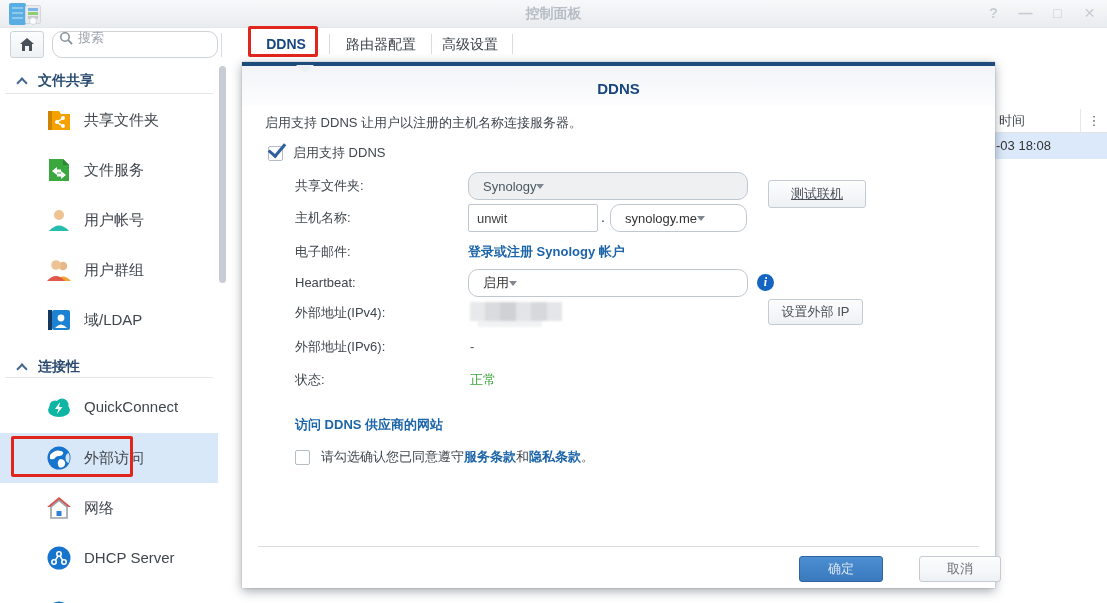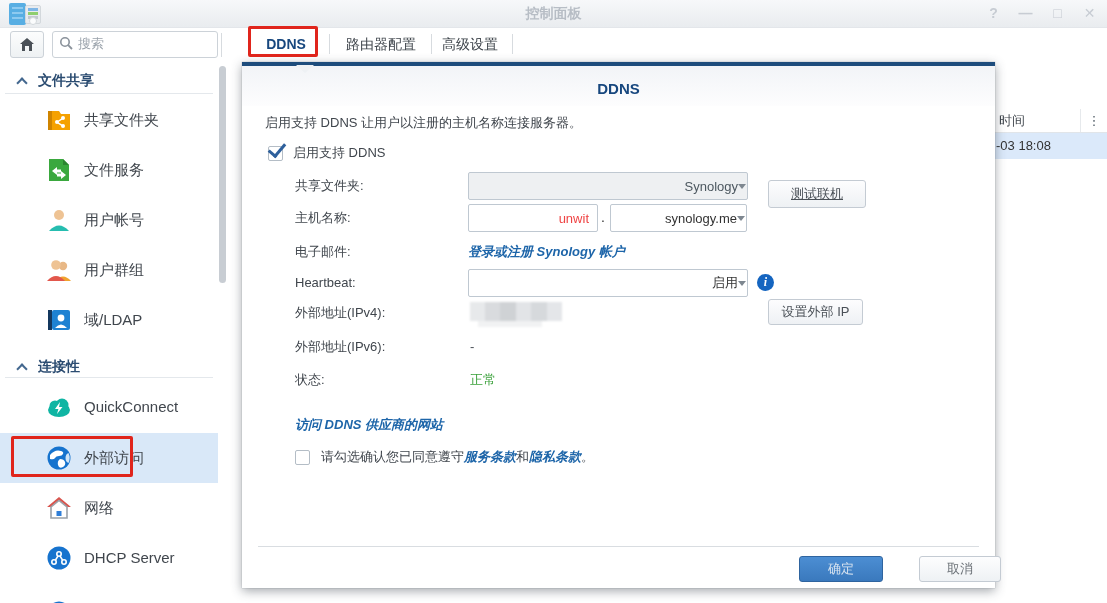--- a/index.html
+++ b/index.html
@@ -23,21 +23,21 @@
   .logo .rpanel .b1 { top:2px; background:#7fb6e6; }
   .logo .rpanel .b2 { top:6px; background:#8fce6e; }
   .logo .rpanel .b3 { top:10px; background:#c3c9ce; }
   .logo .rpanel .dot { position:absolute; left:3px; top:11px; width:8px; height:8px; background:#fbfcfd; border-radius:50%; border:1px solid #d3d8dc; }
 
   
   .home-btn { position:absolute; left:10px; top:31px; width:34px; height:27px;
     border:1px solid #ccd2d8; border-radius:3px; background:linear-gradient(#fcfdfd,#eef1f3);
     display:flex; align-items:center; justify-content:center; cursor:pointer; }
   .search-box { position:absolute; left:52px; top:31px; width:166px; height:27px;
-    border:1px solid #ccd2d8; border-radius:3px; background:#fff; display:flex; align-items:flex-start; padding:4px 6px; }
+    border:1px solid #ccd2d8; border-radius:10px; background:#fff; display:flex; align-items:flex-end; padding:12px 6px; }
   .search-box input { border:none; outline:none; width:120px; font-size:13px; color:#444; margin-left:5px; background:transparent; }
   .search-box input::placeholder { color:#9aa2ab; }
   .hdr-divider { position:absolute; left:221px; top:33px; width:1px; height:24px; background:#d7dbdf; }
 
   .tab { position:absolute; top:29px; height:30px; line-height:30px; text-align:center;
     font-size:14px; color:#3e444b; cursor:pointer; }
   .tab.active { color:#17477e; font-weight:bold; }
   .tab-ddns { left:250px; width:72px; }
   .tab-router { left:334px; width:94px; }
   .tab-advanced { left:436px; width:68px; }
@@ -77,40 +77,40 @@
   .checkbox { width:15px; height:15px; border:1px solid #b4bdc6; border-radius:2px; background:#fff; position:relative; cursor:pointer; }
   .checkbox.checked::after { content:""; position:absolute; left:3px; top:-7px; width:7px; height:14px;
     border-right:3px solid #2e609c; border-bottom:3px solid #2e609c; transform:rotate(40deg); }
   .enable-row { position:absolute; left:26px; top:78px; display:flex; align-items:center; gap:10px; }
   .enable-row .elbl { font-size:13px; color:#40464d; }
 
   .form-row { position:absolute; left:0; width:100%; height:28px; }
   .row-provider { top:106px; } .row-host { top:138px; } .row-email { top:172px; }
   .row-heartbeat { top:203px; } .row-ipv4 { top:233px; } .row-ipv6 { top:267px; } .row-status { top:300px; }
   .flabel { position:absolute; left:53px; line-height:28px; font-size:13px; color:#40464d; white-space:nowrap; }
-  .select { position:absolute; top:0; height:28px; border:1px solid #bfc8d1; border-radius:2px; background:#fff;
-    display:flex; align-items:center; justify-content:flex-end; padding:0 1px; font-size:13px; color:#333; cursor:pointer; }
+  .select { position:absolute; top:0; height:28px; border:1px solid #bfc8d1; border-radius:10px; background:#fff;
+    display:flex; align-items:center; justify-content:flex-start; padding:0 14px; font-size:13px; color:#333; cursor:pointer; }
   .select.gray { background:#eef0f2; color:#4d5860; }
   .select-provider { left:226px; width:280px; }
   .select-domain { left:368px; width:137px; }
   .select-heartbeat { left:226px; width:280px; }
   .caret { width:0; height:0; border-left:4px solid transparent; border-right:4px solid transparent; border-top:5px solid #7e8790; }
   .text-input { position:absolute; left:226px; top:0; width:130px; height:28px; border:1px solid #bfc8d1; border-radius:2px; background:#fff; }
-  .text-input input { border:none; outline:none; width:100%; height:100%; padding:0 8px; font-size:13px; color:#ef4444; background:transparent;text-align:right; }
+  .text-input input { border:none; outline:none; width:100%; height:100%; padding:0 8px; font-size:13px; color:#404040; background:transparent; }
   .host-dot { position:absolute; left:359px; top:5px; font-size:14px; color:#333; }
 
   .btn { height:28px; border:1px solid #c4cbd3; border-radius:3px; background:linear-gradient(#fdfdfe,#eef1f4);
     color:#4a5057; font-size:13px; padding:0 12px; cursor:pointer; font-family:inherit; }
   .btn-test { position:absolute; left:526px; top:8px; width:98px;text-decoration:underline; }
   .btn-setip { position:absolute; left:526px; top:0; width:95px; height:26px; }
   .btn-ok { position:absolute; left:557px; top:490px; width:84px; height:26px;
     background:linear-gradient(#4c8ed3,#3a79bd); border:1px solid #2f649f; color:#d9e4f0; }
   .btn-cancel { position:absolute; left:677px; top:490px; width:82px; height:26px; color:#6a7076; }
 
-  .link { color:#1d65a9; font-weight:bold; font-size:13px; cursor:pointer; text-decoration:none;font-style:italic; }
+  .link { color:#1d65a9; font-weight:bold; font-size:13px; cursor:pointer; text-decoration:none; }
   .email-link { position:absolute; left:226px; top:5px; }
   .info-icon { position:absolute; left:515px; top:5px; width:17px; height:17px; border-radius:50%;
     background:#1565c0; color:#fff; text-align:center; line-height:17px;
     font-family:"Liberation Serif",serif; font-style:italic; font-weight:bold; font-size:12px; cursor:pointer; }
   .blur-ip { position:absolute; left:228px; top:3px; width:92px; height:19px; filter:blur(1.2px);
     background:linear-gradient(90deg,#e7e9eb 0 15px,#d9dbde 15px 30px,#cfd2d5 30px 46px,#e2e4e7 46px 61px,#d6d9dc 61px 77px,#e4e6e9 77px 92px); }
   .blur-ip::after { content:""; position:absolute; left:8px; top:19px; width:64px; height:6px; background:#f1f2f3; }
   .value-text { position:absolute; left:228px; line-height:28px; font-size:13px; color:#4a5057; }
   .status-ok { color:#3da23d; }
 

